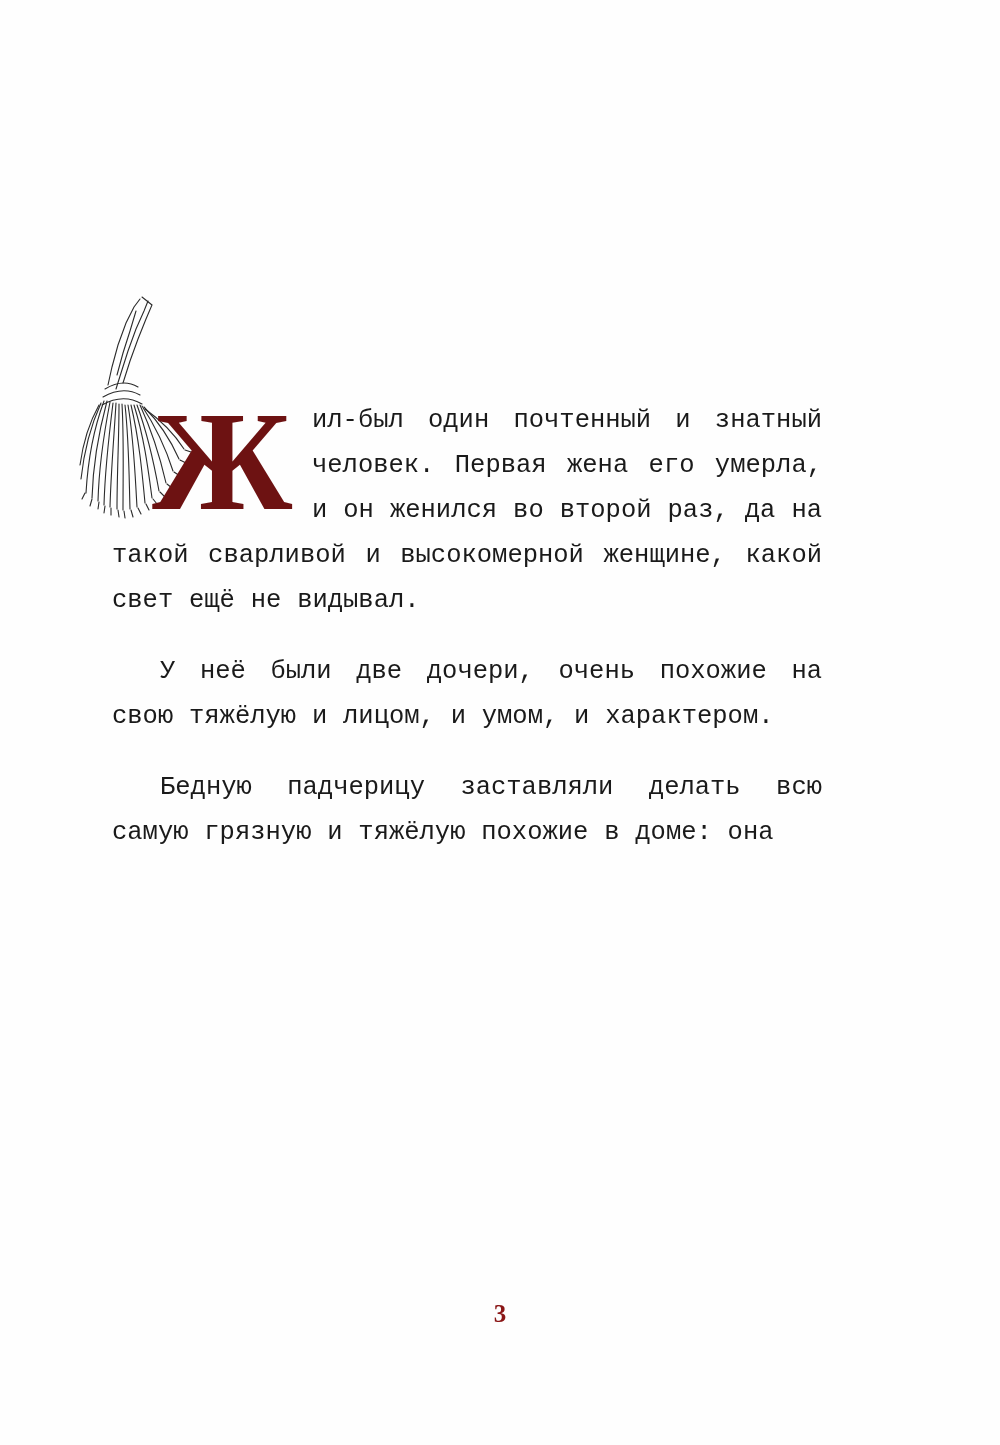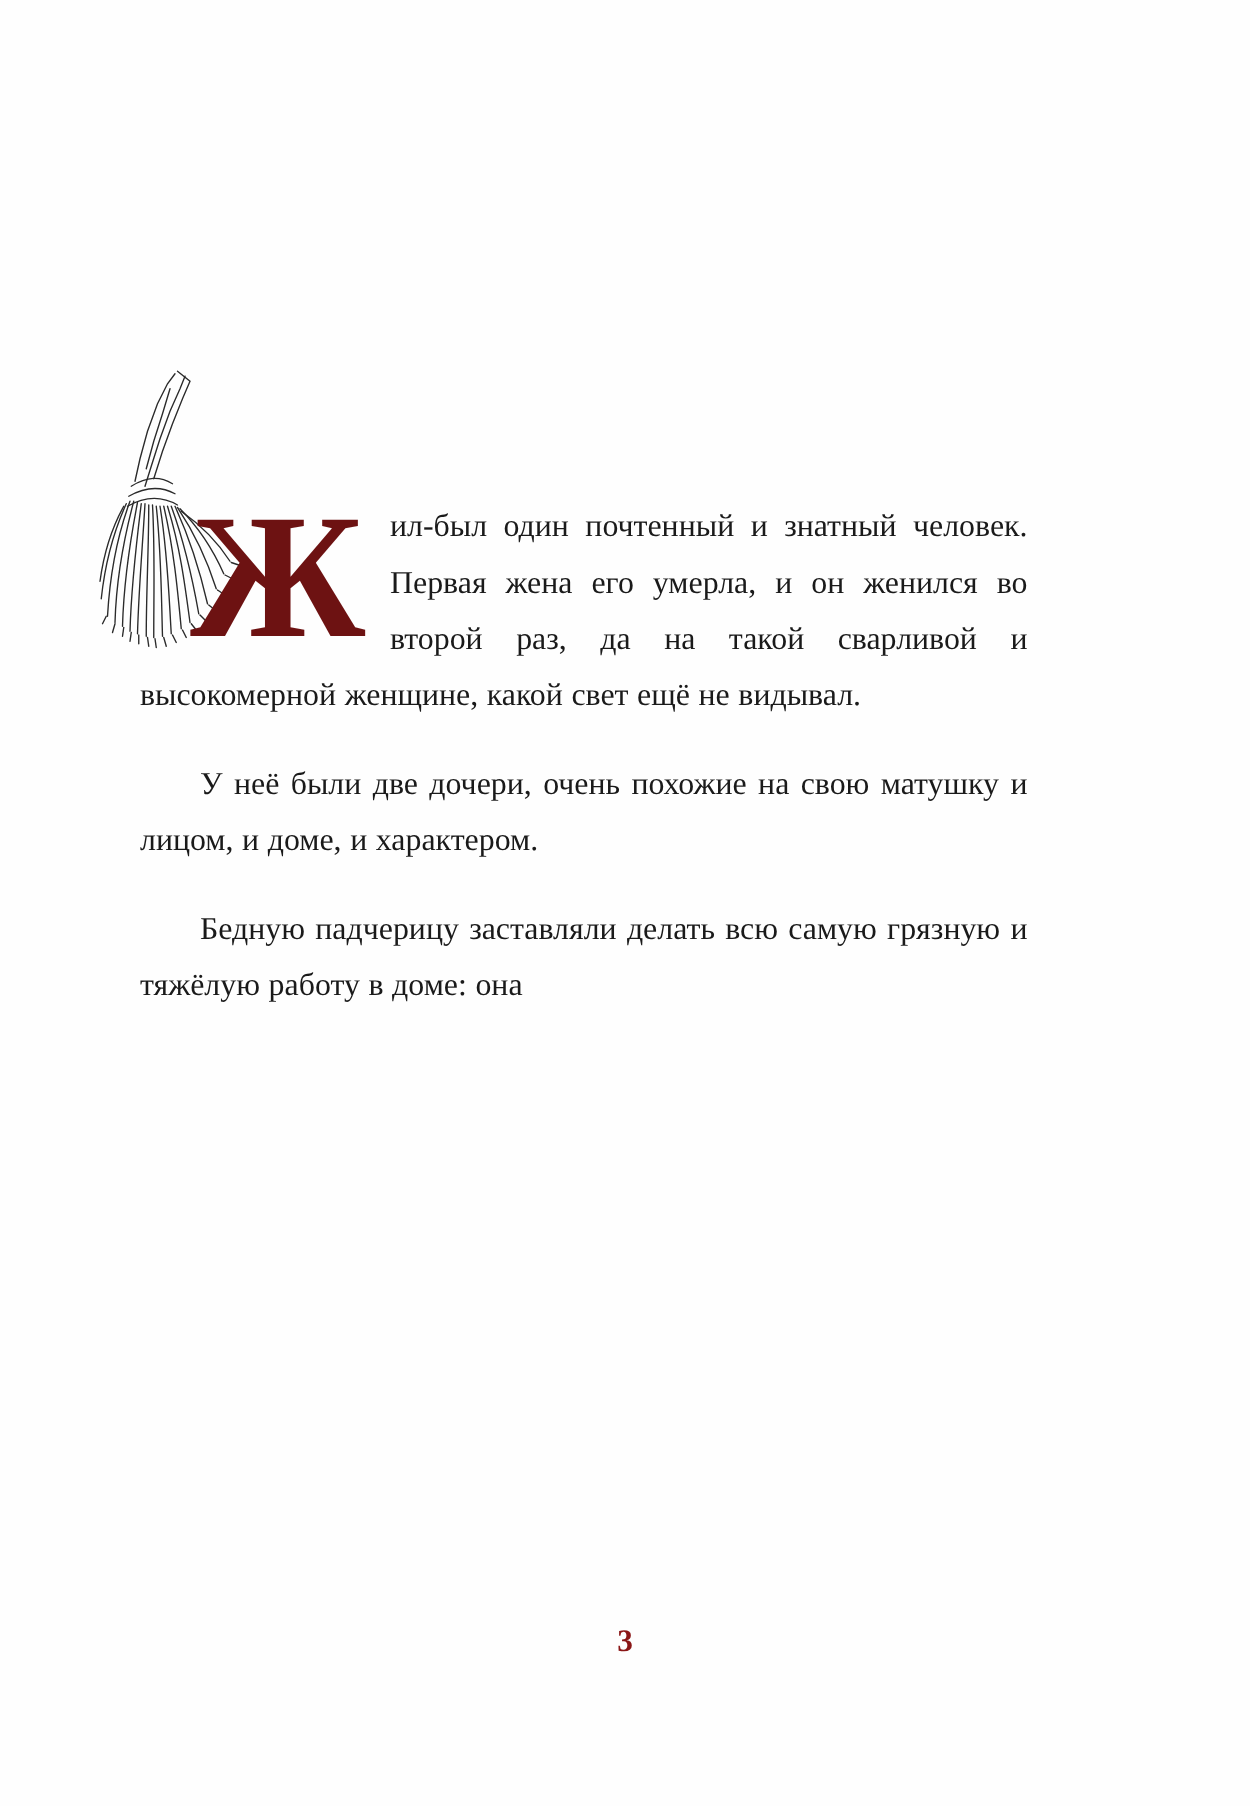--- a/index.html
+++ b/index.html
@@ -56,20 +56,21 @@
     letter-spacing: -2px;
   }
 
   p.para {
     font-size: 25.5px;
     line-height: 45px;
     margin: 0 0 26px 0;
     text-align: justify;
     text-indent: 48px;
     word-spacing: 0.5px;
+    font-family: Liberation Mono, monospace;
   }
 
   p.first {
     text-indent: 0;
     margin-bottom: 26px;
   }
 
   
   p.first::before {
     content: "";
@@ -147,18 +148,18 @@
           <path d="M106 167 l6 3"></path>
           <path d="M111 157 l6 2"></path>
         </g>
       </svg>
 
       <div class="dropcap">Ж</div>
 
       <p class="para first">ил-был один почтенный и знатный человек. Первая жена его умерла, и он женился во второй раз, да на такой сварливой и высокомерной женщине, какой свет ещё не видывал.</p>
     </div>
 
-    <p class="para">У неё были две дочери, очень похожие на свою матушку и лицом, и доме, и характером.</p>
-    <p class="para">Бедную падчерицу заставляли делать всю самую грязную и тяжёлую работу в доме: она</p>
+    <p class="para">У неё были две дочери, очень похожие на свою тяжёлую и лицом, и умом, и характером.</p>
+    <p class="para">Бедную падчерицу заставляли делать всю самую грязную и тяжёлую похожие в доме: она</p>
   </div>
 
   <div class="folio">3</div>
 </div>
 
 </body></html>

